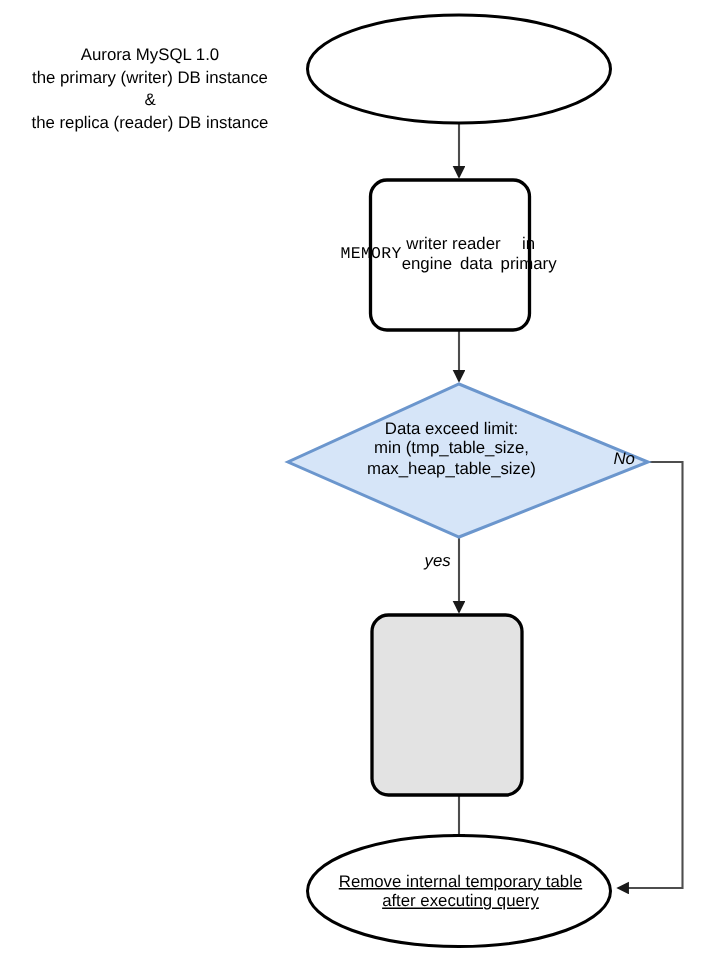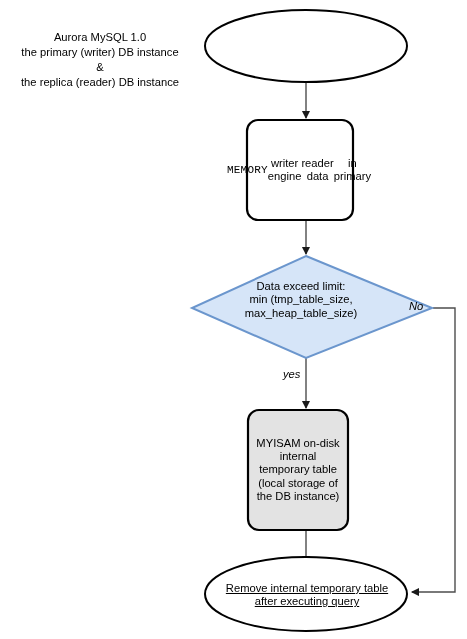--- a/index.html
+++ b/index.html
@@ -157,22 +157,17 @@
     <span>in primary</span>
   </div>
 
   <div class="node-text" id="decision-label">Data exceed limit:
 min (tmp_table_size,
 max_heap_table_size)</div>
 
   <div class="branch-label" id="branch-yes">yes</div>
   <div class="branch-label" id="branch-no">No</div>
 
-  <div class="node-text" id="disk-label">MYISAM on-disk
-internal
-temporary table
-(local storage of
-the DB instance)</div>
 
   <div class="node-text" id="end-label">Remove internal temporary table
 after executing query</div>
 
 </div>
 
 </body></html>

